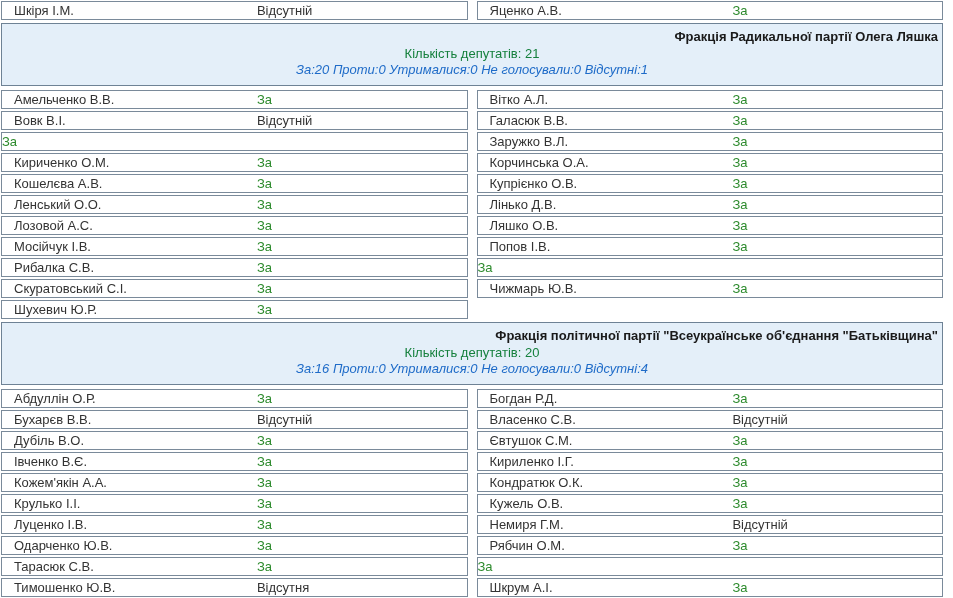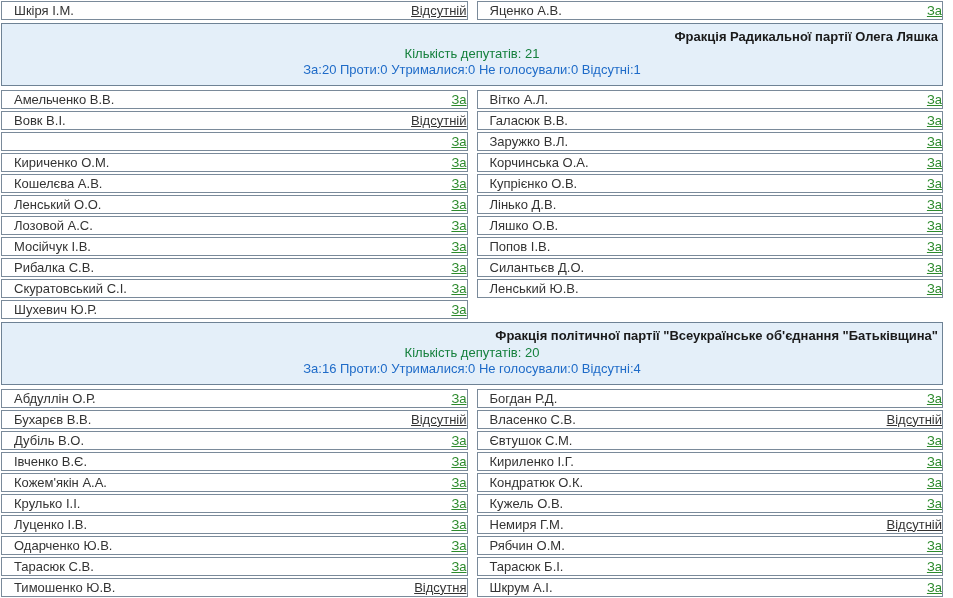--- a/index.html
+++ b/index.html
@@ -20,30 +20,30 @@
   .wrap{padding:1px 10px 0 1px;}
   .pair-grid{
     display:grid;grid-template-columns:1fr 1fr;column-gap:9px;row-gap:2px;
   }
   .row-box{
     border:1px solid var(--row-border);height:19px;background:#fff;
     display:flex;align-items:center;overflow:hidden;gap:32px;
   }
   .row-box.empty{border:none;background:transparent;}
   .name-cell{flex:0 0 48%;padding-left:12px;white-space:nowrap;overflow:hidden;}
-  .vote-cell{flex:1 1 auto;text-align:right;white-space:nowrap;text-decoration:underline;}
+  .vote-cell{flex:1 1 auto;text-align:left;white-space:nowrap;}
   .vote-for{color:var(--vote-for);}
   .vote-absent{color:var(--vote-absent);}
   .faction-header{
     border:1px solid var(--header-border);background:var(--header-bg);
     text-align:center;padding:5px 4px 6px;margin:3px 0 4px;line-height:1.28;
   }
   .faction-title{font-weight:bold;color:#1a1a1a;text-align:right;}
   .faction-count{color:#15803d;}
-  .faction-stats{color:var(--stats-blue);}
+  .faction-stats{color:var(--stats-blue);font-style:italic;}
 </style>
 </head>
 <body>
 
 <div class="wrap">
 
   <div class="pair-grid">
       <div class="row-box">
         <span class="name-cell">Шкіря І.М.</span>
         <span class="vote-cell vote-absent">Відсутній</span>
@@ -122,29 +122,28 @@
         </div>
         <div class="row-box">
           <span class="name-cell">Попов І.В.</span>
           <span class="vote-cell vote-for">За</span>
         </div>
         <div class="row-box">
           <span class="name-cell">Рибалка С.В.</span>
           <span class="vote-cell vote-for">За</span>
         </div>
         <div class="row-box">
-          <span class="name-cell">Силантьєв Д.О.</span>
           <span class="vote-cell vote-for">За</span>
         </div>
         <div class="row-box">
           <span class="name-cell">Скуратовський С.І.</span>
           <span class="vote-cell vote-for">За</span>
         </div>
         <div class="row-box">
-          <span class="name-cell">Ленський Ю.В.</span>
+          <span class="name-cell">Чижмарь Ю.В.</span>
           <span class="vote-cell vote-for">За</span>
         </div>
         <div class="row-box">
           <span class="name-cell">Шухевич Ю.Р.</span>
           <span class="vote-cell vote-for">За</span>
         </div>
         <div class="row-box empty"></div>
       </div>
   </section>
 
@@ -217,21 +216,20 @@
         </div>
         <div class="row-box">
           <span class="name-cell">Рябчин О.М.</span>
           <span class="vote-cell vote-for">За</span>
         </div>
         <div class="row-box">
           <span class="name-cell">Тарасюк С.В.</span>
           <span class="vote-cell vote-for">За</span>
         </div>
         <div class="row-box">
-          <span class="name-cell">Тарасюк Б.І.</span>
           <span class="vote-cell vote-for">За</span>
         </div>
         <div class="row-box">
           <span class="name-cell">Тимошенко Ю.В.</span>
           <span class="vote-cell vote-absent">Відсутня</span>
         </div>
         <div class="row-box">
           <span class="name-cell">Шкрум А.І.</span>
           <span class="vote-cell vote-for">За</span>
         </div>

